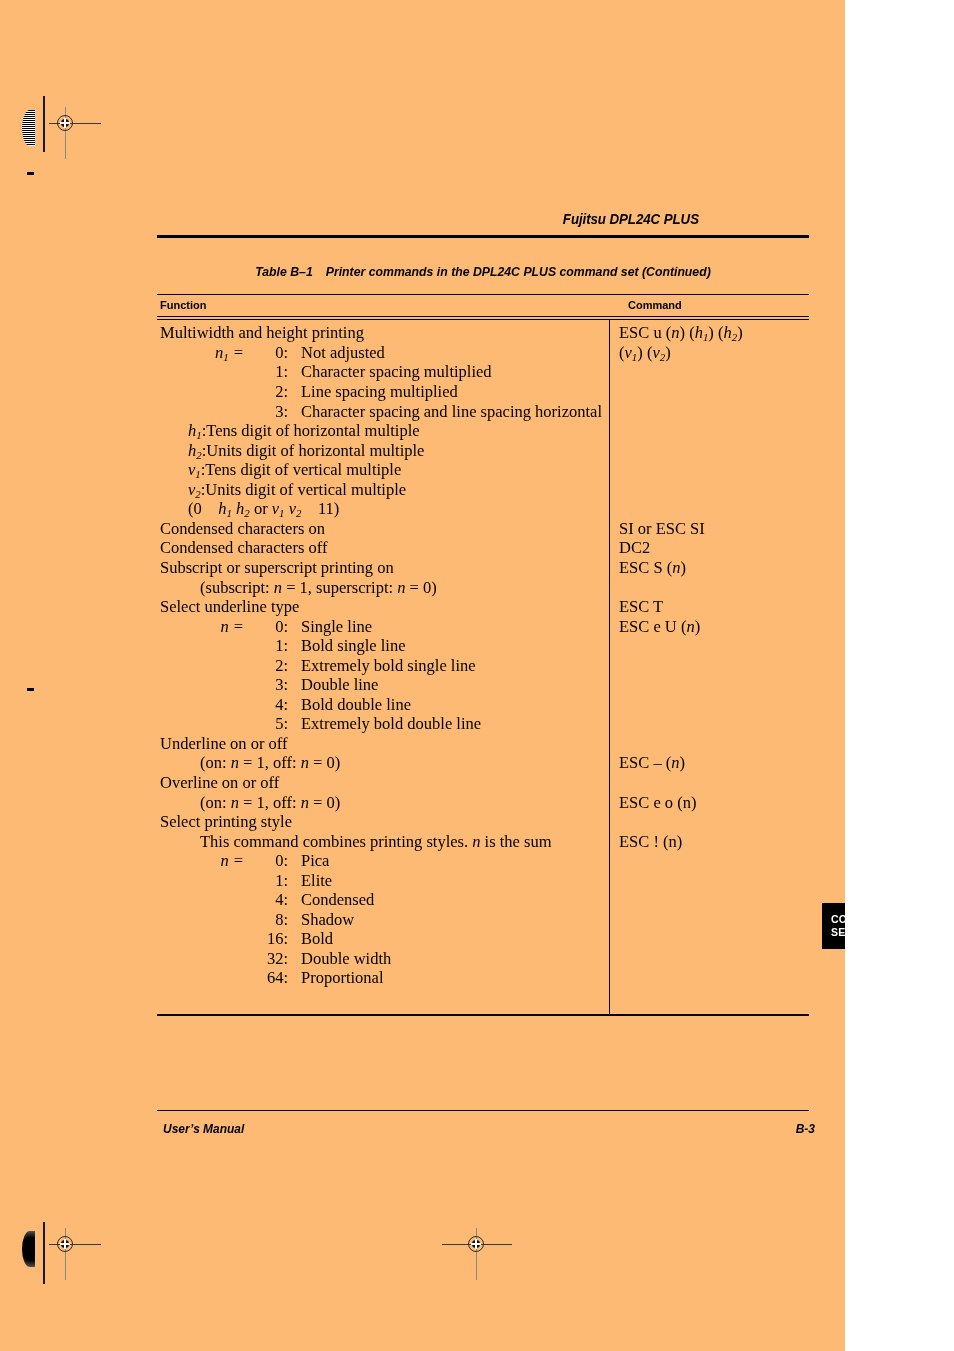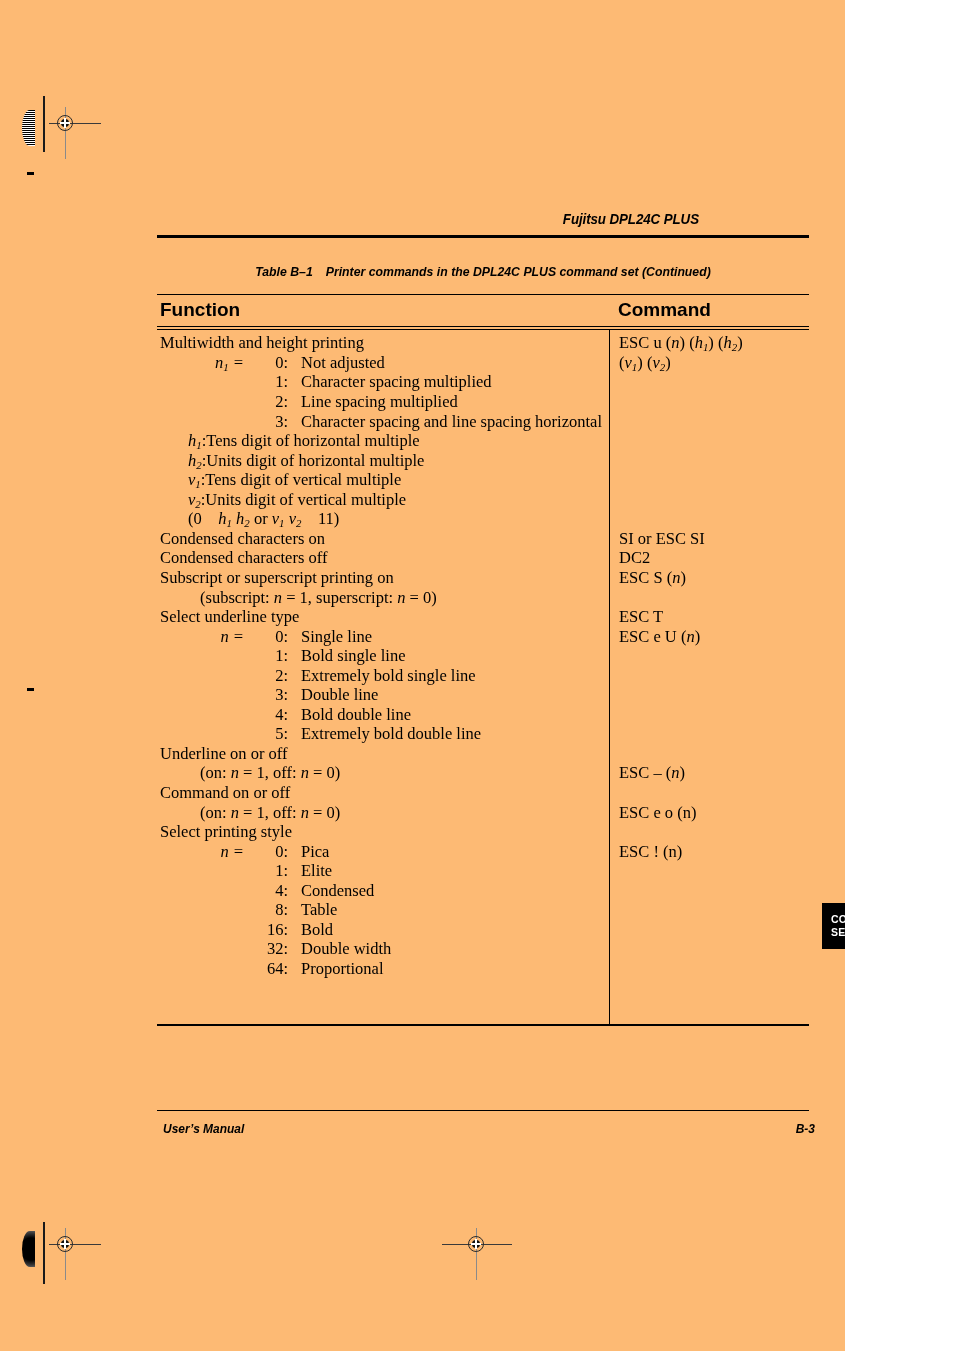--- a/index.html
+++ b/index.html
@@ -130,22 +130,23 @@
     left: 157px;
     top: 294px;
     width: 652px;
   }
   .rule-thin  { height: 1px;   background: #000; width: 100%; }
   .rule-gap   { height: 2.4px; }
   .thead {
     display: flex;
     font-family: "Liberation Sans Narrow", "Liberation Sans", sans-serif;
     font-weight: bold;
-    font-size: 19px;
+    font-size: 11px;
     padding: 4px 0 5px 0;
+    gap: 10px;
   }
   .thead .c1 { width: 452px; padding-left: 3px; box-sizing: border-box; }
   .thead .c2 { flex: 1; padding-left: 9px; box-sizing: border-box; }
 
   .tbody {
     position: relative;
     display: flex;
     min-height: 694px;
   }
   .tbody .col-fn {
@@ -363,43 +364,44 @@
           <span class="lbl">Bold double line</span>
         </div>
         <div class="optrow ind2">
           <span class="k"></span>
           <span class="num">5:</span>
           <span class="lbl">Extremely bold double line</span>
         </div>
 
         <div class="ln">Underline on or off</div>
         <div class="ln ind2">(on: <span class="it">n</span> = 1, off: <span class="it">n</span> = 0)</div>
-        <div class="ln">Command on or off</div>
+        <div class="ln">Overline on or off</div>
         <div class="ln ind2">(on: <span class="it">n</span> = 1, off: <span class="it">n</span> = 0)</div>
         <div class="ln">Select printing style</div>
+        <div class="ln ind2">This command combines printing styles. <span class="it">n</span> is the sum</div>
 
         <div class="optrow ind2">
           <span class="k"><span class="it">n</span> =</span>
           <span class="num">0:</span>
           <span class="lbl">Pica</span>
         </div>
         <div class="optrow ind2">
           <span class="k"></span>
           <span class="num">1:</span>
           <span class="lbl">Elite</span>
         </div>
         <div class="optrow ind2">
           <span class="k"></span>
           <span class="num">4:</span>
           <span class="lbl">Condensed</span>
         </div>
         <div class="optrow ind2">
           <span class="k"></span>
           <span class="num">8:</span>
-          <span class="lbl">Table</span>
+          <span class="lbl">Shadow</span>
         </div>
         <div class="optrow ind2">
           <span class="k"></span>
           <span class="num">16:</span>
           <span class="lbl">Bold</span>
         </div>
         <div class="optrow ind2">
           <span class="k"></span>
           <span class="num">32:</span>
           <span class="lbl">Double width</span>

